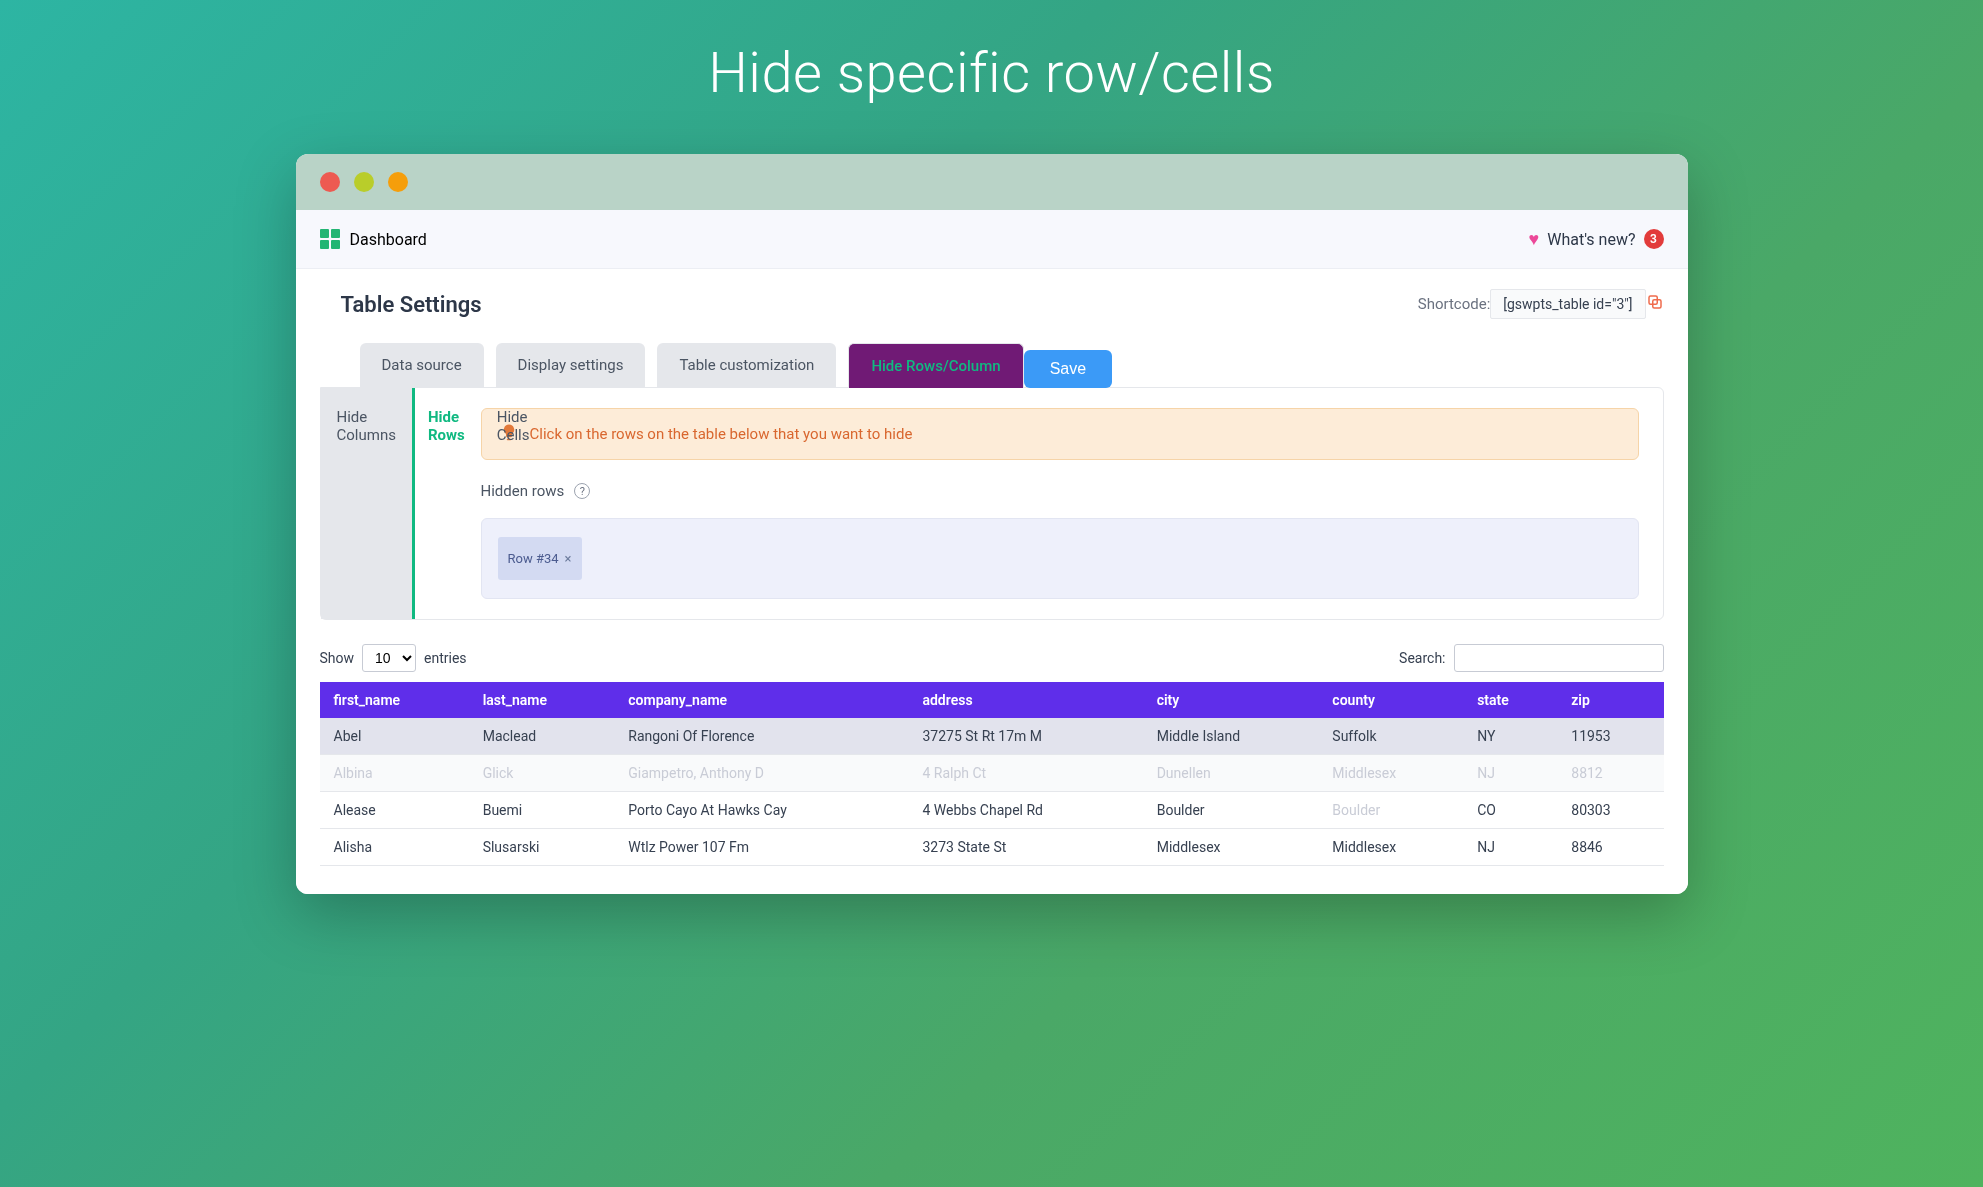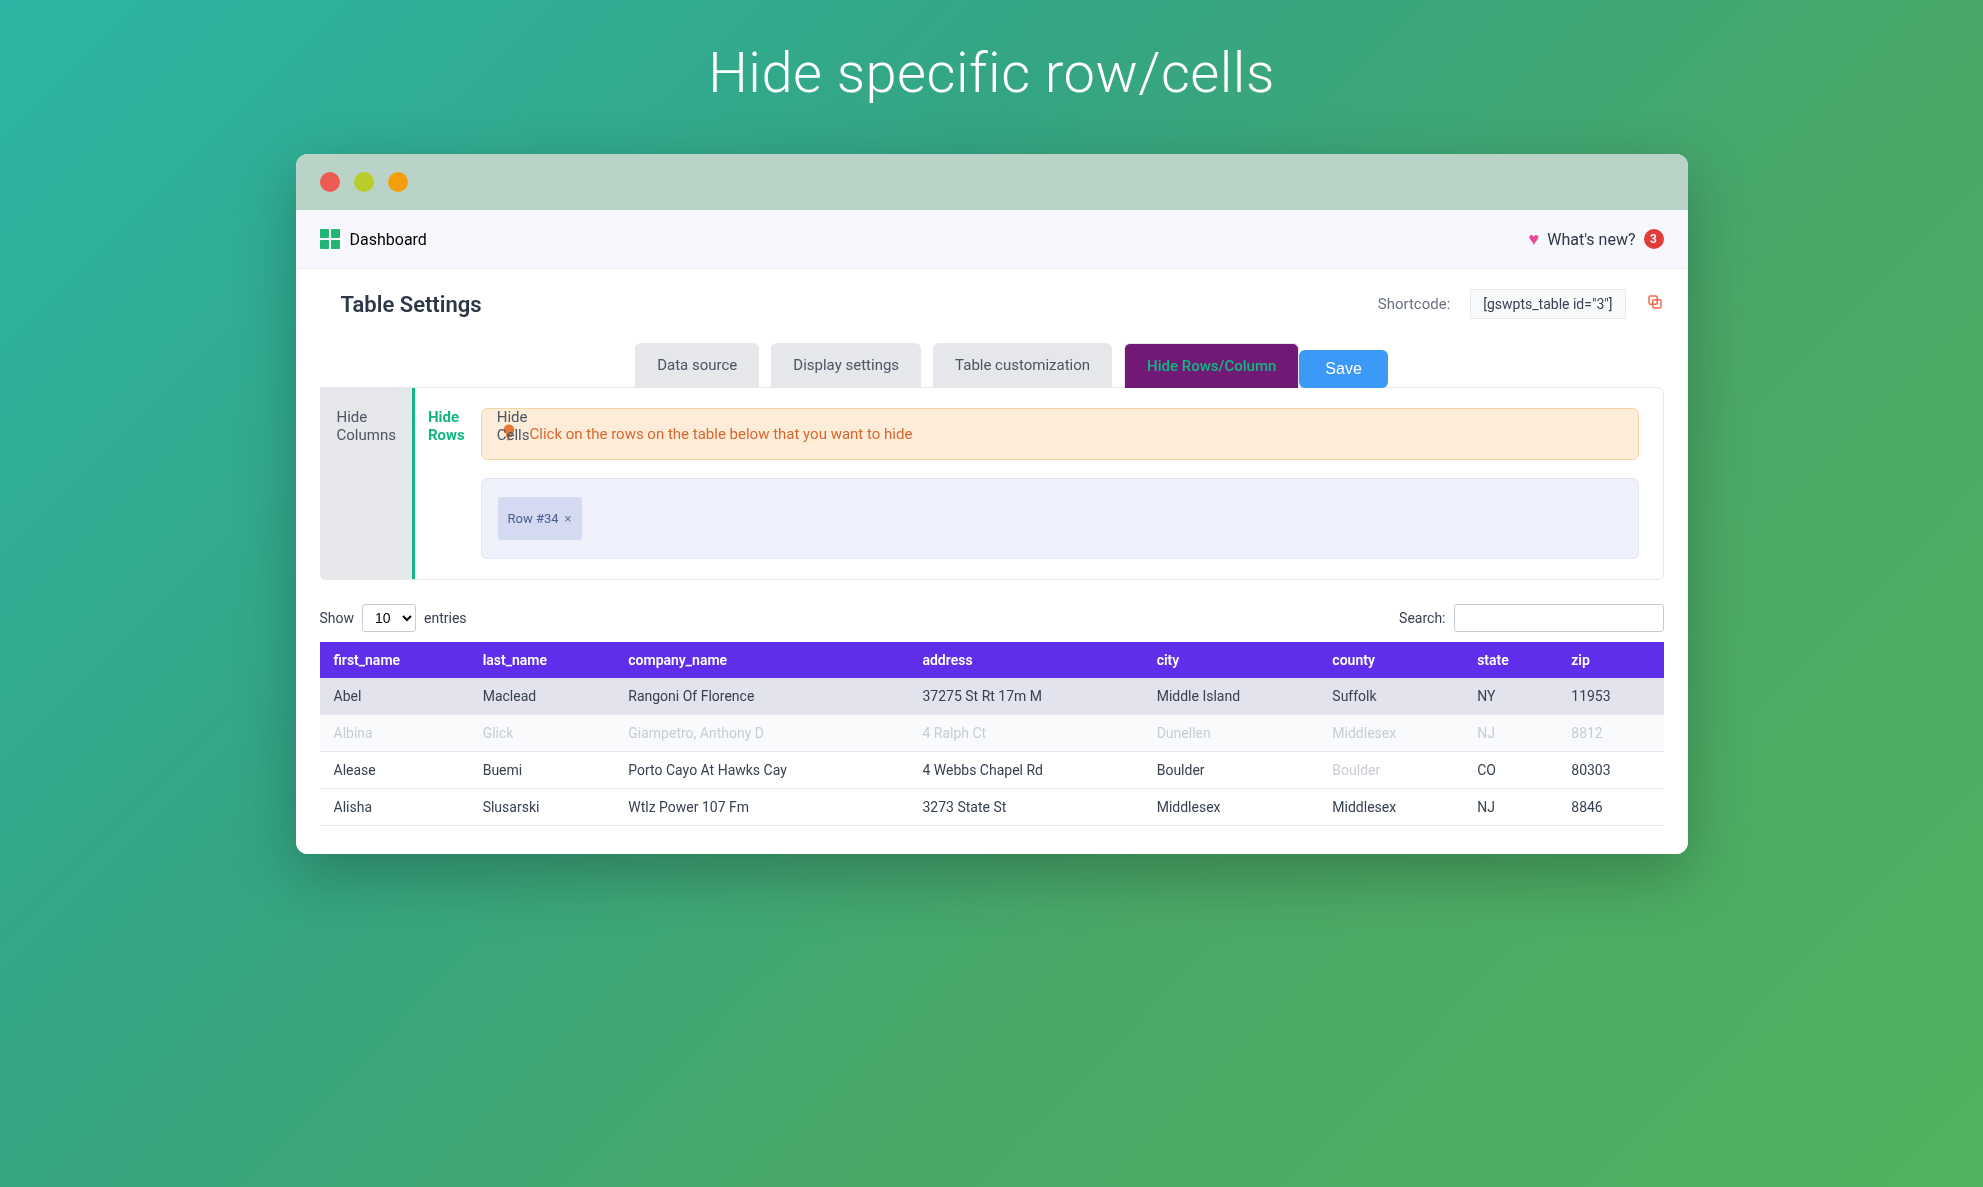--- a/index.html
+++ b/index.html
@@ -56,28 +56,28 @@
     .heart-icon { color:#ec4899; font-size:18px; }
     .badge-count {
       background:#e23b3b; color:#fff; border-radius:50%; width:20px; height:20px;
       display:inline-flex; align-items:center; justify-content:center; font-size:12px; font-weight:600;
     }
     .content { padding: 20px 24px 28px; background:#fff; }
     .page-head {
       display:flex; justify-content:space-between; align-items:center; margin-bottom:24px;
     }
     .page-title { font-size:22px; font-weight:600; color:#2d3748;margin-left:21px; }
-    .shortcode-wrap { display:flex; align-items:center; gap:20px; }
+    .shortcode-wrap { display:flex; align-items:center; gap:0; }
     .shortcode-label { color:#6b7280; font-size:15px; }
     .shortcode-box {
       border:1px solid #e5e7eb; background:#f9fafb; padding:6px 12px; font-size:14px;
       color:#374151; border-radius:2px;
     }
     .copy-icon { color:#ef6b4c; font-size:18px; cursor:pointer; }
-    .tabs-row { display:flex; align-items:flex-end; justify-content:center;padding-left:40px; }
+    .tabs-row { display:flex; align-items:flex-end; justify-content:flex-start;padding-left:40px; }
     .tabs { display:flex; gap:12px; }
     .tab {
       padding:13px 22px; background:#e5e7eb; color:#4b5563; font-size:15px;
       border-radius:6px 6px 0 0; cursor:pointer;
     }
     .tab.active { background:#701a75; color:#10b981; font-weight:500; border:1px solid #e5e7eb; border-bottom:0; }
     .save-btn {
       background:#3b9af7; color:#fff; border:none; padding:10px 26px; font-size:16px;
       border-radius:6px; cursor:pointer;
     }
@@ -197,20 +197,24 @@
       </div>
       <div class="panel-body">
         <div class="hint">
           <span class="bulb-icon">
             <svg width="18" height="18" viewBox="0 0 24 24" fill="currentColor">
                 <path d="M12 2a7 7 0 00-4 12.7V17a2 2 0 002 2h4a2 2 0 002-2v-2.3A7 7 0 0012 2zm-2 19h4a1 1 0 010 2h-4a1 1 0 010-2z"></path>
               </svg>
           </span>
           <span>Click on the rows on the table below that you want to hide</span>
         </div>
+        <div class="section-label">
+          <span>Hidden rows</span>
+          <span class="help-icon">?</span>
+        </div>
         <div class="chip-area">
           <span class="chip">
             <span>Row #34</span>
             <span class="chip-x">×</span>
           </span>
         </div>
       </div>
     </div>
 
     <div class="table-section">

